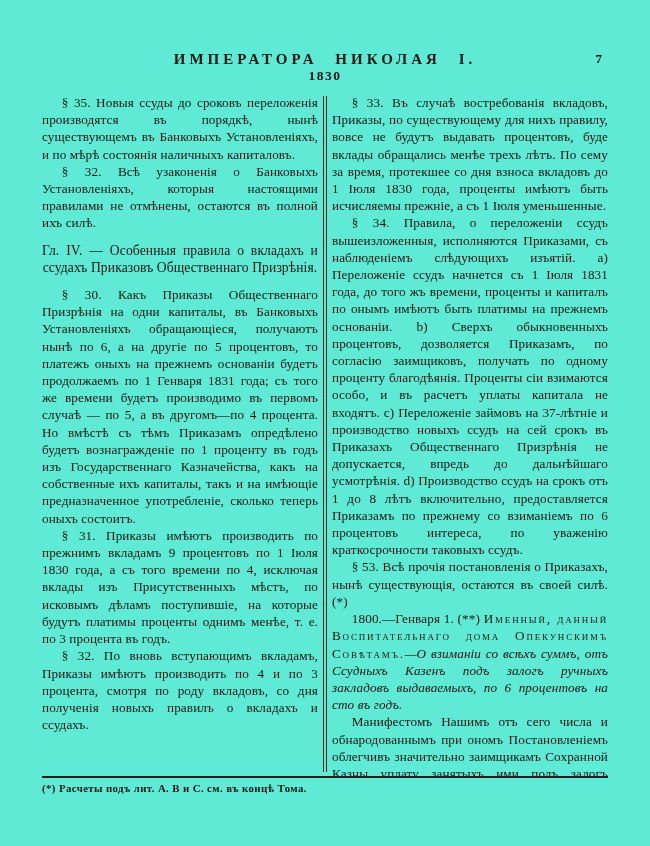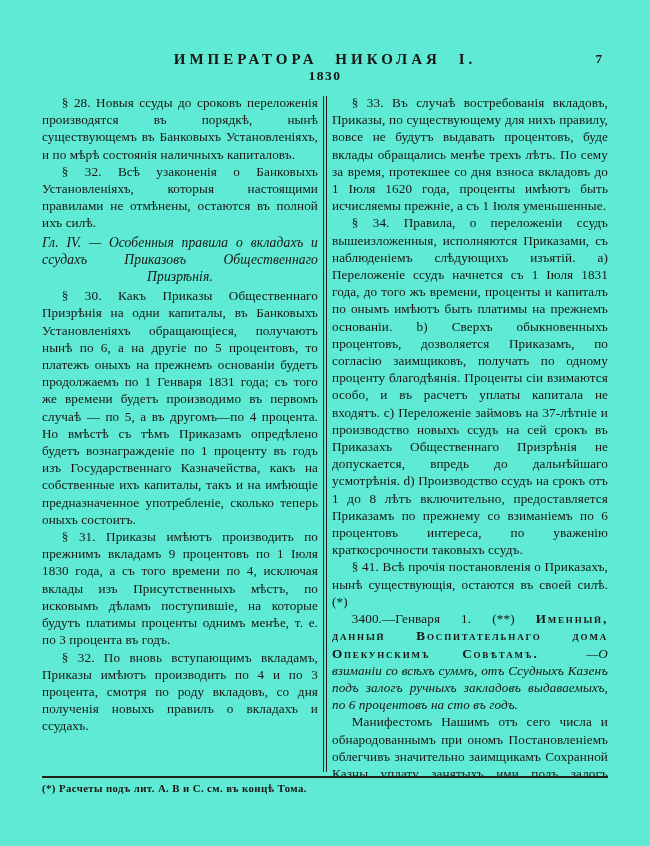--- a/index.html
+++ b/index.html
@@ -64,35 +64,34 @@
     width: 0;
     border-left: 4px double #23201c;
     margin: 2px 5px 4px 5px;
   }
   p.body {
     margin: 0;
     text-indent: 1.5em;
   }
   p.noindent { text-indent: 0; }
   p.chapter-heading {
-    margin: 2px 0;
+    margin: 10px 0;
     text-indent: 0;
-    font-style: italic;
     font-size: 13.6px;
     text-align: justify;
     text-align-last: center;
     -moz-text-align-last: center;
   }
   .entry-number { font-weight: normal; }
   .entry-smallcaps {
     font-variant: small-caps;
     letter-spacing: 1.8px;
-    font-weight: bold;
+    font-weight: normal;
   }
-  .entry-italic { font-style: italic; margin-left: 48px; }
+  .entry-italic { font-style: italic; }
   .footnotes {
     position: absolute;
     left: 42px;
     right: 42px;
     top: 776px;
     border-top: 2px solid #23201c;
     padding-top: 4px;
     font-size: 10.8px;
     font-weight: bold;
     letter-spacing: 0.4px;
@@ -110,35 +109,35 @@
   <div class="running-head">
     <span class="head-title">ИМПЕРАТОРА НИКОЛАЯ I.</span>
     <span class="page-num">7</span>
   </div>
 
   <div class="year">1830</div>
 
   <div class="columns">
 
     <div class="col">
-      <p class="body">§ 28. Новыя ссуды до сроковъ переложенія производятся въ порядкѣ, нынѣ существующемъ въ Банковыхъ Установленіяхъ, и по мѣрѣ состоянія наличныхъ капиталовъ.</p>
+      <p class="body">§ 35. Новыя ссуды до сроковъ переложенія производятся въ порядкѣ, нынѣ существующемъ въ Банковыхъ Установленіяхъ, и по мѣрѣ состоянія наличныхъ капиталовъ.</p>
       <p class="body">§ 32. Всѣ узаконенія о Банковыхъ Установленіяхъ, которыя настоящими правилами не отмѣнены, остаются въ полной ихъ силѣ.</p>
       <p class="chapter-heading">Гл. IV. — Особенныя правила о вкладахъ и ссудахъ Приказовъ Общественнаго Призрѣнія.</p>
       <p class="body">§ 30. Какъ Приказы Общественнаго Призрѣнія на одни капиталы, въ Банковыхъ Установленіяхъ обращающіеся, получаютъ нынѣ по 6, а на другіе по 5 процентовъ, то платежъ оныхъ на прежнемъ основаніи будетъ продолжаемъ по 1 Генваря 1831 года; съ того же времени будетъ производимо въ первомъ случаѣ — по 5, а въ другомъ—по 4 процента. Но вмѣстѣ съ тѣмъ Приказамъ опредѣлено будетъ вознагражденіе по 1 проценту въ годъ изъ Государственнаго Казначейства, какъ на собственные ихъ капиталы, такъ и на имѣющіе предназначенное употребленіе, сколько теперь оныхъ состоитъ.</p>
       <p class="body">§ 31. Приказы имѣютъ производить по прежнимъ вкладамъ 9 процентовъ по 1 Іюля 1830 года, а съ того времени по 4, исключая вклады изъ Присутственныхъ мѣстъ, по исковымъ дѣламъ поступившіе, на которые будутъ платимы проценты однимъ менѣе, т. е. по 3 процента въ годъ.</p>
       <p class="body">§ 32. По вновь вступающимъ вкладамъ, Приказы имѣютъ производить по 4 и по 3 процента, смотря по роду вкладовъ, со дня полученія новыхъ правилъ о вкладахъ и ссудахъ.</p>
     </div>
 
     <div class="divider"></div>
 
     <div class="col">
-      <p class="body">§ 33. Въ случаѣ востребованія вкладовъ, Приказы, по существующему для нихъ правилу, вовсе не будутъ выдавать процентовъ, буде вклады обращались менѣе трехъ лѣтъ. По сему за время, протекшее со дня взноса вкладовъ до 1 Іюля 1620 года, проценты имѣютъ быть исчисляемы прежніе, а съ 1 Іюля уменьшенные.</p>
+      <p class="body">§ 33. Въ случаѣ востребованія вкладовъ, Приказы, по существующему для нихъ правилу, вовсе не будутъ выдавать процентовъ, буде вклады обращались менѣе трехъ лѣтъ. По сему за время, протекшее со дня взноса вкладовъ до 1 Іюля 1830 года, проценты имѣютъ быть исчисляемы прежніе, а съ 1 Іюля уменьшенные.</p>
       <p class="body">§ 34. Правила, о переложеніи ссудъ вышеизложенныя, исполняются Приказами, съ наблюденіемъ слѣдующихъ изъятій. а) Переложеніе ссудъ начнется съ 1 Іюля 1831 года, до того жъ времени, проценты и капиталъ по онымъ имѣютъ быть платимы на прежнемъ основаніи. b) Сверхъ обыкновенныхъ процентовъ, дозволяется Приказамъ, по согласію заимщиковъ, получать по одному проценту благодѣянія. Проценты сіи взимаются особо, и въ расчетъ уплаты капитала не входятъ. c) Переложеніе займовъ на 37-лѣтніе и производство новыхъ ссудъ на сей срокъ въ Приказахъ Общественнаго Призрѣнія не допускается, впредь до дальнѣйшаго усмотрѣнія. d) Производство ссудъ на срокъ отъ 1 до 8 лѣтъ включительно, предоставляется Приказамъ по прежнему со взиманіемъ по 6 процентовъ интереса, по уваженію краткосрочности таковыхъ ссудъ.</p>
-      <p class="body">§ 41. Всѣ прочія постановленія о Приказахъ, нынѣ существующія, остаются въ своей силѣ. (*)</p>
-      <p class="body"><span class="entry-number">3400.—Генваря 1. (**) </span><span class="entry-smallcaps">Именный, данный Воспитательнаго дома Опекунскимъ Совѣтамъ.</span><span class="entry-italic">—О взиманіи со всѣхъ суммъ, отъ Ссудныхъ Казенъ подъ залогъ ручныхъ закладовъ выдаваемыхъ, по 6 процентовъ на сто въ годъ.</span></p>
+      <p class="body">§ 53. Всѣ прочія постановленія о Приказахъ, нынѣ существующія, остаются въ своей силѣ. (*)</p>
+      <p class="body"><span class="entry-number">1800.—Генваря 1. (**) </span><span class="entry-smallcaps">Именный, данный Воспитательнаго дома Опекунскимъ Совѣтамъ.</span><span class="entry-italic">—О взиманіи со всѣхъ суммъ, отъ Ссудныхъ Казенъ подъ залогъ ручныхъ закладовъ выдаваемыхъ, по 6 процентовъ на сто въ годъ.</span></p>
       <p class="body">Манифестомъ Нашимъ отъ сего числа и обнародованнымъ при ономъ Постановленіемъ облегчивъ значительно заимщикамъ Сохранной Казны уплату занятыхъ ими подъ залогъ недвижимыхъ имѣній суммъ, Мы обратили рав-</p>
     </div>
 
   </div>
 
   <div class="footnotes">
     <span>(*) Расчеты подъ лит. А. В и С. см. въ концѣ Тома.</span>
   </div>
 
 </div>

